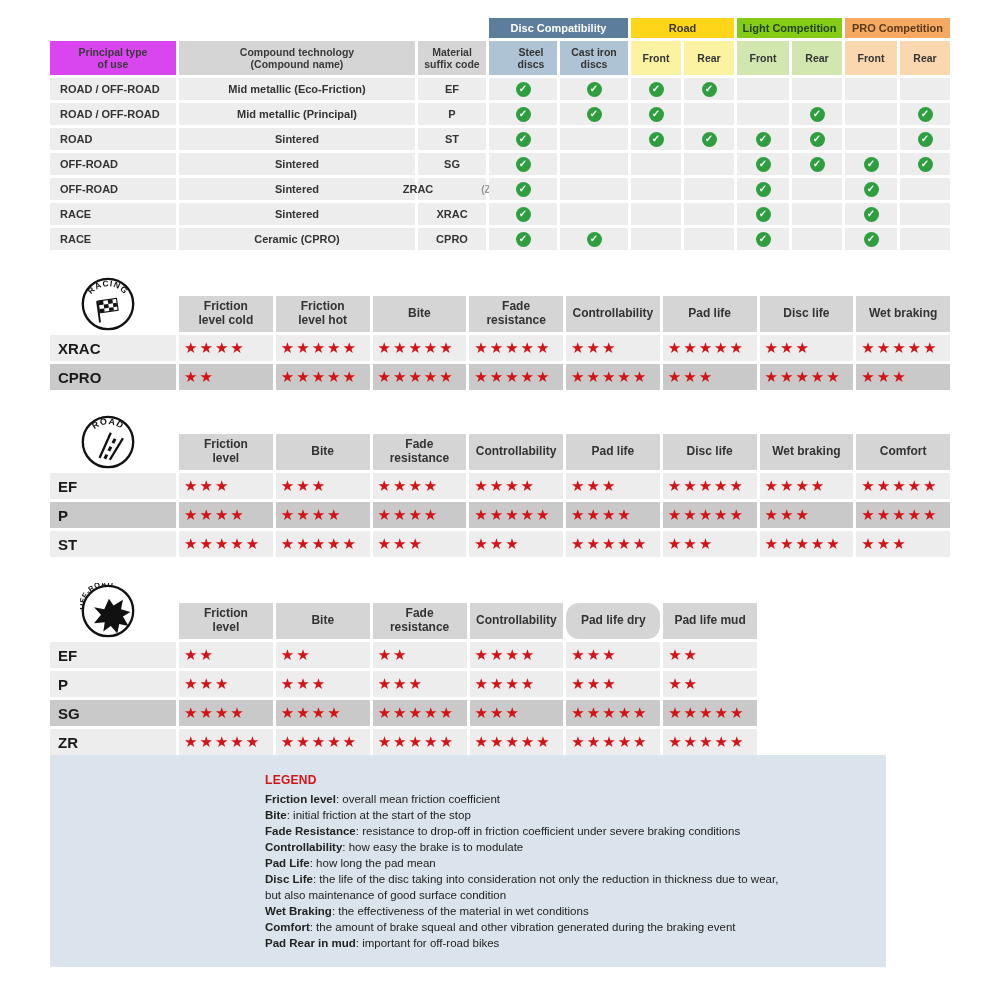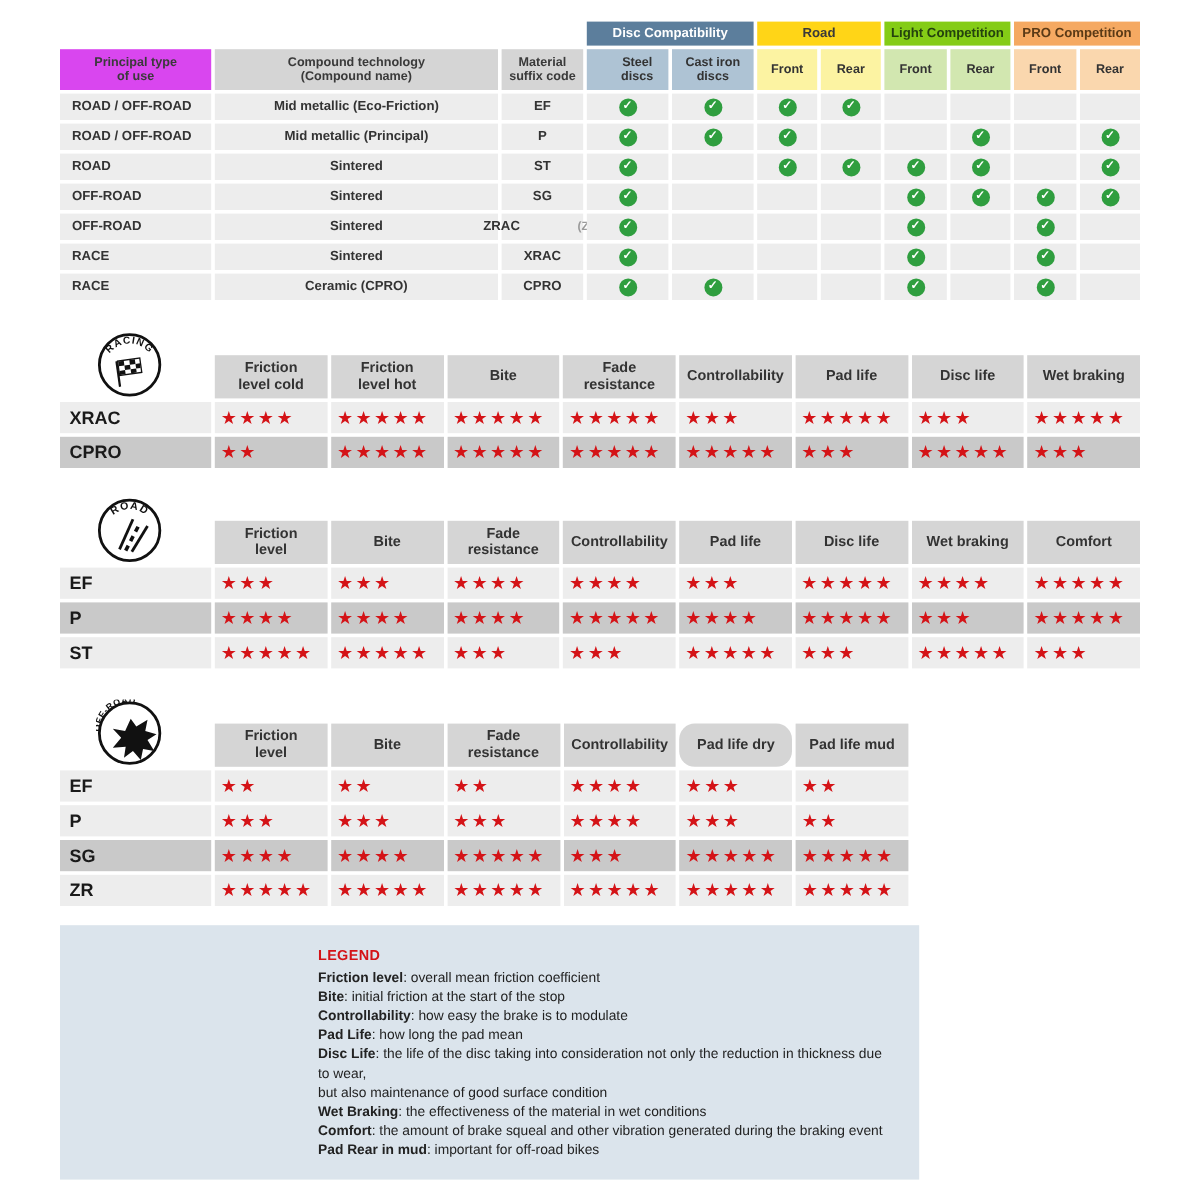--- a/index.html
+++ b/index.html
@@ -33,21 +33,21 @@
   .rgrid.cols8{ grid-template-columns:126px repeat(8,1fr); width:900px; }
   .rgrid.cols6{ grid-template-columns:126px repeat(6,1fr); width:707px; }
   .rh{ height:36px; background:var(--hgray,#d5d5d5); font-weight:bold; font-size:12px; color:#333; line-height:1.15; }
   .rcell{ height:26px; justify-content:flex-start; padding-left:5px; }
   .row-light{ background:var(--row-light,#ededed); }
   .row-dark{ background:var(--row-dark,#c9c9c9); }
   .rlabel{ font-weight:bold; font-size:15px; color:#1a1a1a; padding-left:8px; }
   .stars{ color:var(--star,#d41317); font-size:15px; letter-spacing:2px; white-space:nowrap; }
 
   
-  .legend{ margin-top:16px; width:716px; background:var(--legend-bg,#dbe4ec); padding:18px 30px 16px 215px; }
+  .legend{ width:836px; background:var(--legend-bg,#dbe4ec); padding:18px 30px 16px 215px; }
   .legend-title{ color:var(--star,#d41317); font-weight:bold; font-size:12px; margin-bottom:4px; letter-spacing:.3px; }
   .legend-line{ font-size:11.5px; line-height:16px; color:#222; }
   .legend-line .term{ font-weight:bold; }
 </style>
 </head>
 <body>
 
 <div class="content">
 
   <div class="compat-grid" id="compat-grid">
@@ -509,20 +509,21 @@
           <span class="stars">★★★★★</span>
         </div>
       </div>
   </section>
 
   <section class="legend">
     <div class="legend-title">LEGEND</div>
     <div id="legend-items">
         <div class="legend-line"><span class="term">Friction level</span><span class="desc">: overall mean friction coefficient</span></div>
         <div class="legend-line"><span class="term">Bite</span><span class="desc">: initial friction at the start of the stop</span></div>
+        <div class="legend-line"><span class="term">Fade Resistance</span><span class="desc">: resistance to drop-off in friction coefficient under severe braking conditions</span></div>
         <div class="legend-line"><span class="term">Controllability</span><span class="desc">: how easy the brake is to modulate</span></div>
         <div class="legend-line"><span class="term">Pad Life</span><span class="desc">: how long the pad mean</span></div>
         <div class="legend-line"><span class="term">Disc Life</span><span class="desc">: the life of the disc taking into consideration not only the reduction in thickness due to wear,</span></div>
         <div class="legend-line"><span class="desc">but also maintenance of good surface condition</span></div>
         <div class="legend-line"><span class="term">Wet Braking</span><span class="desc">: the effectiveness of the material in wet conditions</span></div>
         <div class="legend-line"><span class="term">Comfort</span><span class="desc">: the amount of brake squeal and other vibration generated during the braking event</span></div>
         <div class="legend-line"><span class="term">Pad Rear in mud</span><span class="desc">: important for off-road bikes</span></div>
       </div>
   </section>
 

